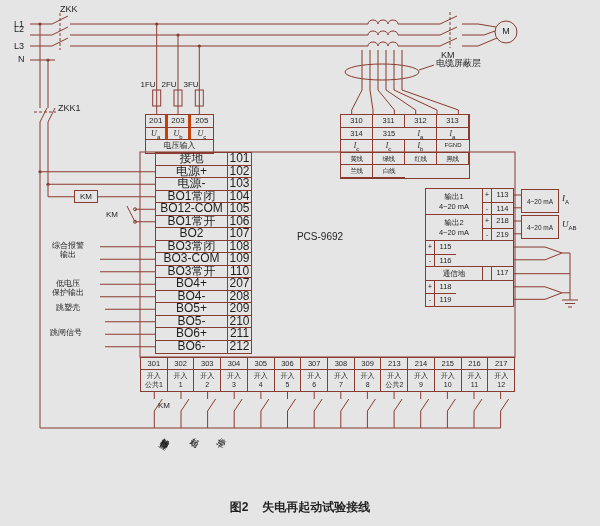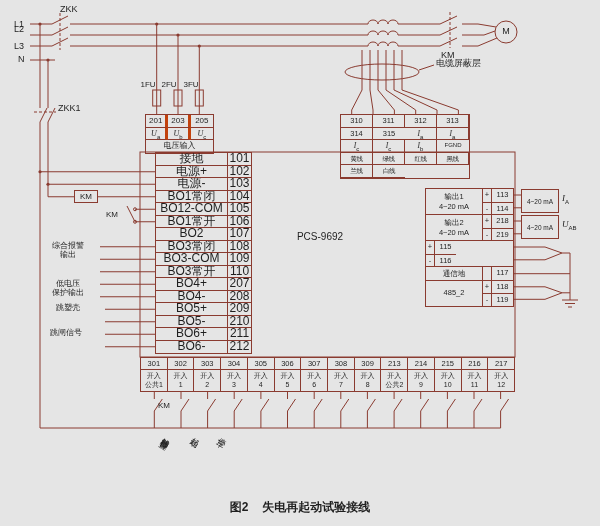--- a/index.html
+++ b/index.html
@@ -321,23 +321,20 @@
           <span>通信地</span>
         </div>
       <div class="orows">
         <div class="orow">
             <span class="osign"></span>
             <span class="onum">117</span>
           </div>
       </div>
     </div>
     <div class="ogroup">
-      <div class="olabel">
-          <span>485_2</span>
-        </div>
       <div class="orows">
         <div class="orow">
             <span class="osign">+</span>
             <span class="onum">118</span>
           </div>
         <div class="orow">
             <span class="osign">-</span>
             <span class="onum">119</span>
           </div>
       </div>

